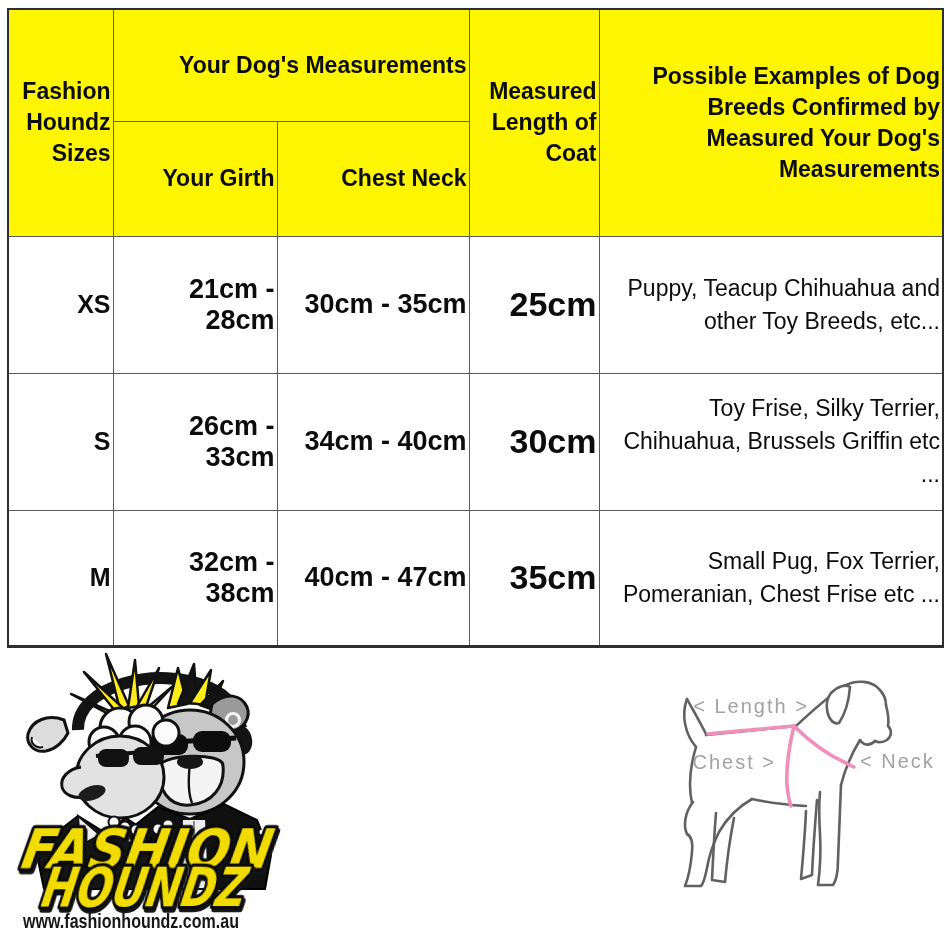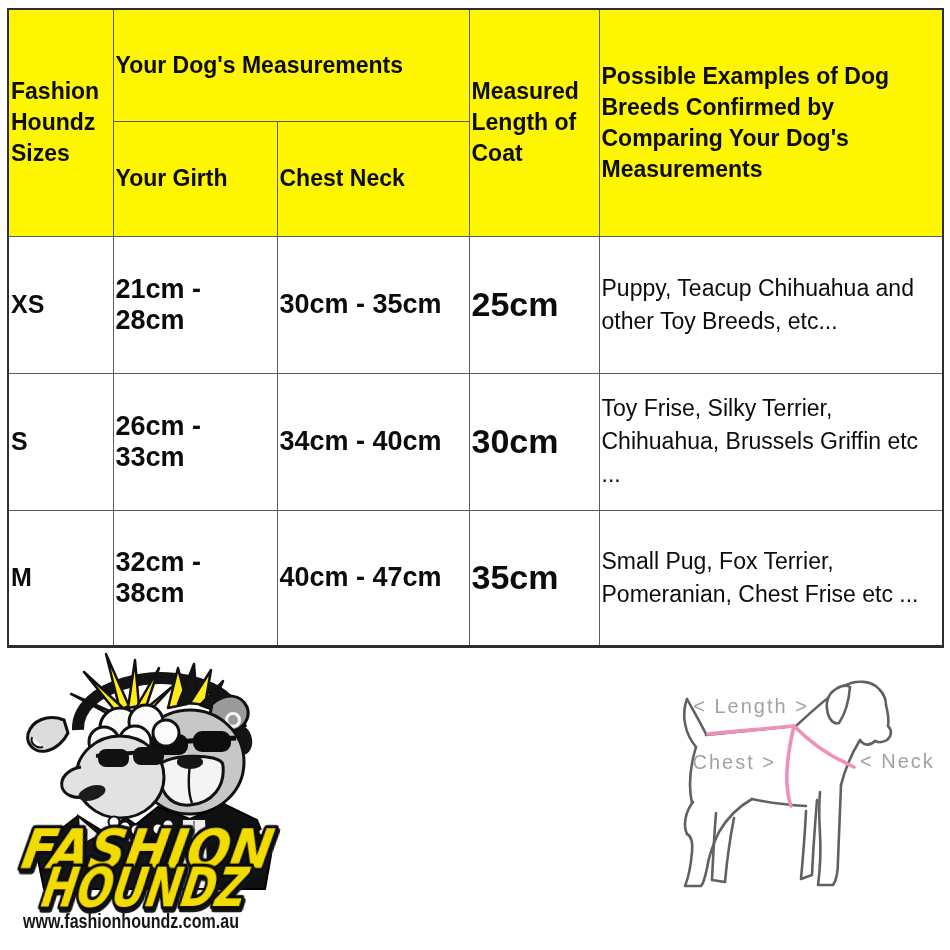--- a/index.html
+++ b/index.html
@@ -10,21 +10,21 @@
   }
 
   
   table.size-chart {
     position:absolute; left:7px; top:8px; width:935px; height:637px;
     border-collapse:collapse; table-layout:fixed;
     border:2px solid #2e2e2e;
   }
   table.size-chart th, table.size-chart td {
     border:1px solid #5c5c5c;
-    text-align:left; vertical-align:middle;
+    text-align:right; vertical-align:middle;
     padding:16px 2px; white-space:pre-line; overflow:hidden;
   }
   table.size-chart { border-bottom-width:3px; }
   thead th { background:#FEF600; font-size:23px; font-weight:bold; line-height:31px; }
   td.cell-size  { font-size:25px; font-weight:bold; }
   td.cell-girth { font-size:27px; font-weight:bold; letter-spacing:0px; }
   td.cell-coat  { font-size:34px; font-weight:bold; }
   td.cell-breeds{ font-size:23px; font-weight:normal; line-height:33px;margin-top:36px; }
 
   
@@ -64,21 +64,21 @@
       <tr style="height:112px">
         <th rowspan="2">Fashion
 Houndz
 Sizes</th>
         <th colspan="2">Your Dog's Measurements</th>
         <th rowspan="2">Measured
 Length of
 Coat</th>
         <th rowspan="2">Possible Examples of Dog
 Breeds Confirmed by
-Comparing Your Dog's
+Measured Your Dog's
 Measurements</th>
       </tr>
       <tr style="height:115px">
         <th>Your Girth</th>
         <th>Chest Neck</th>
       </tr>
     </thead>
     <tbody>
       <tr style="height:137px">
         <td class="cell-size">XS</td>

